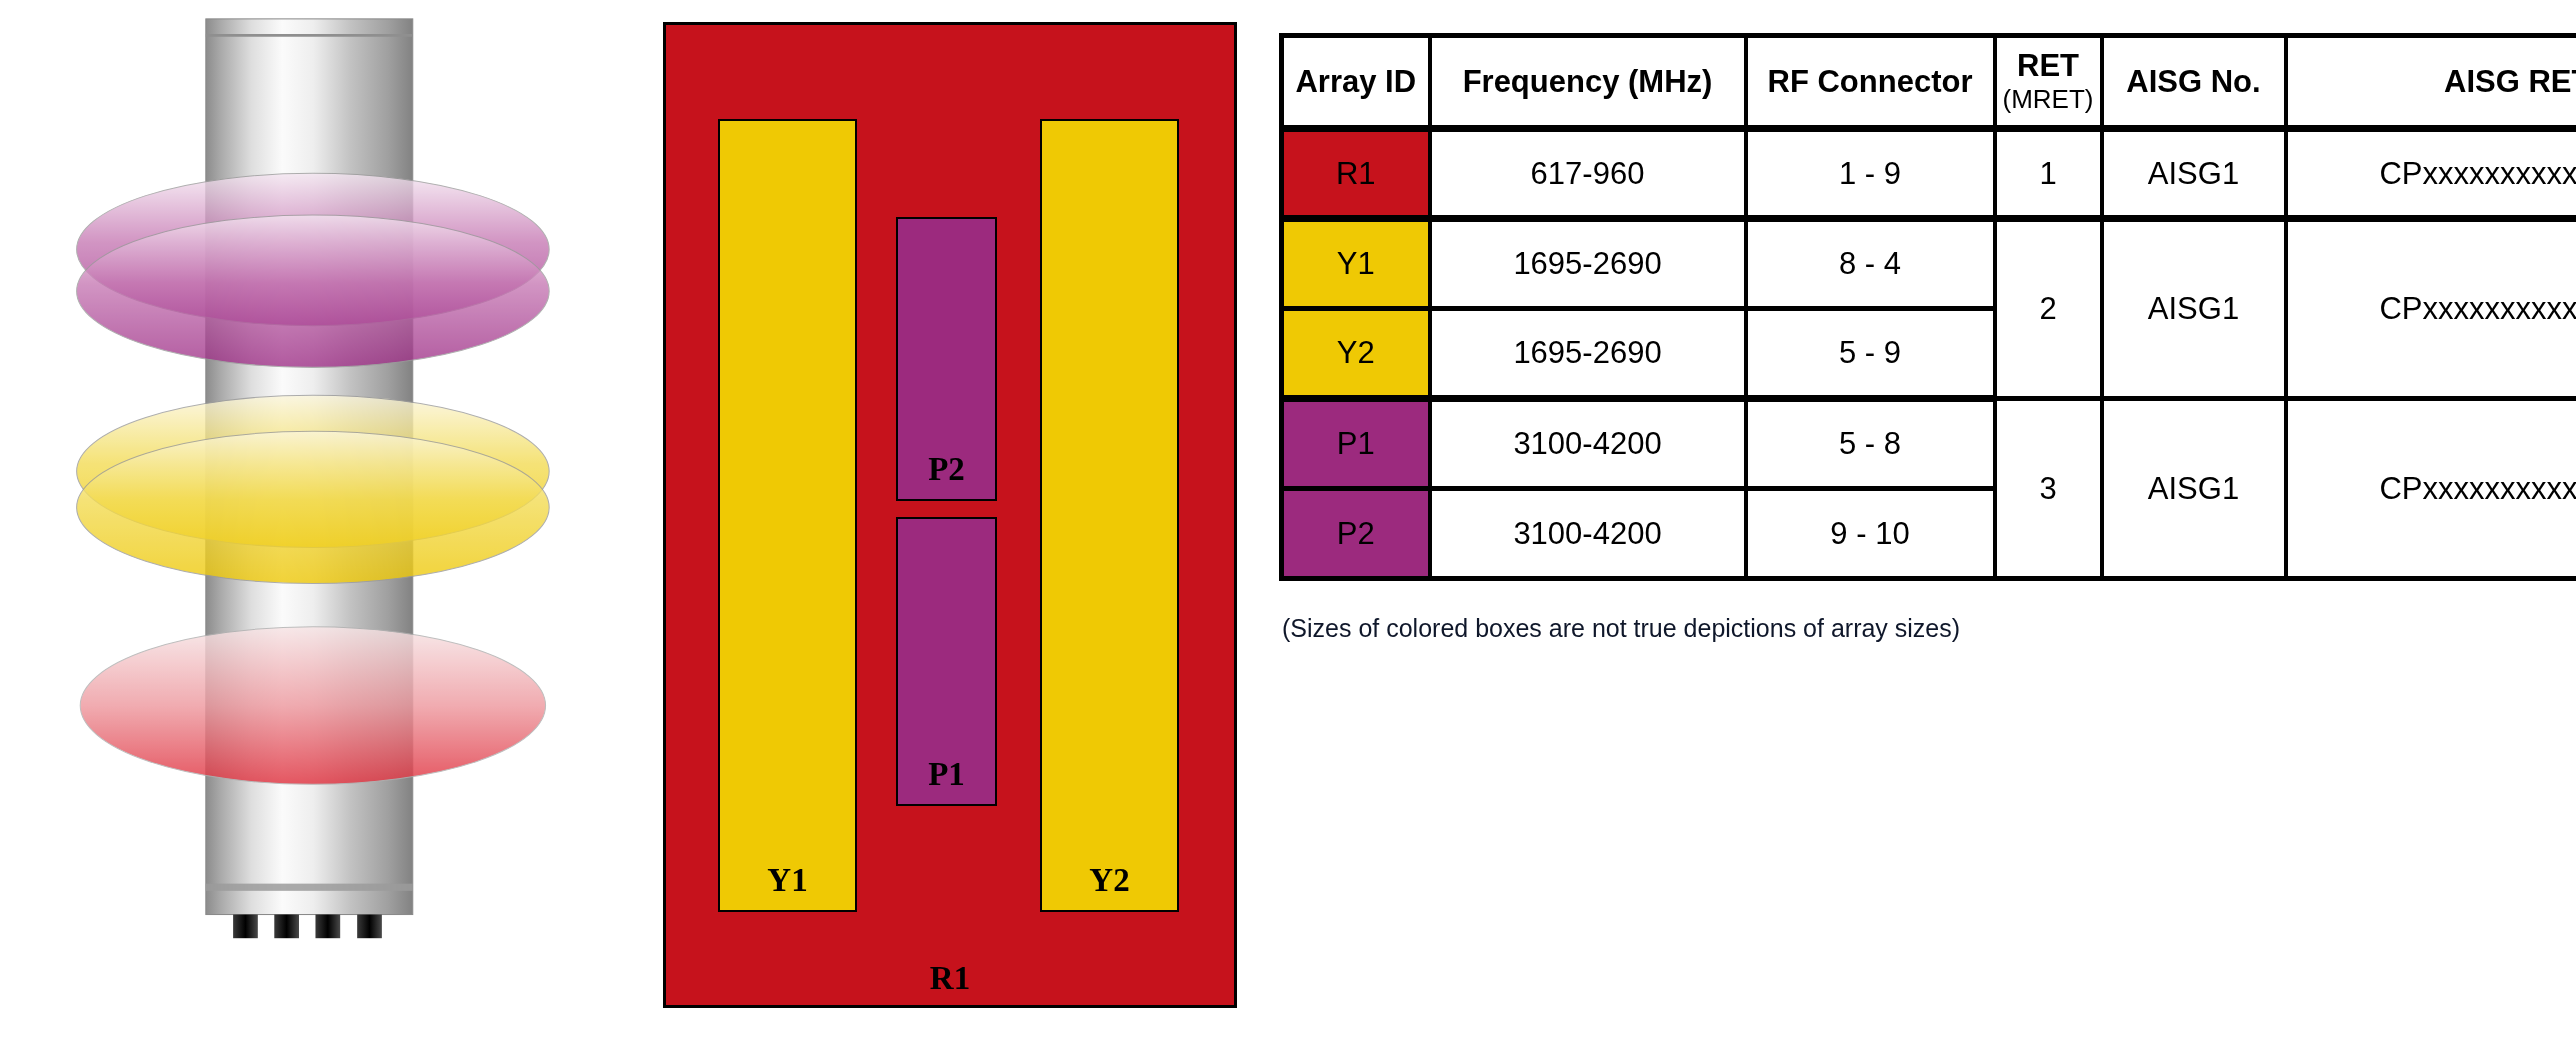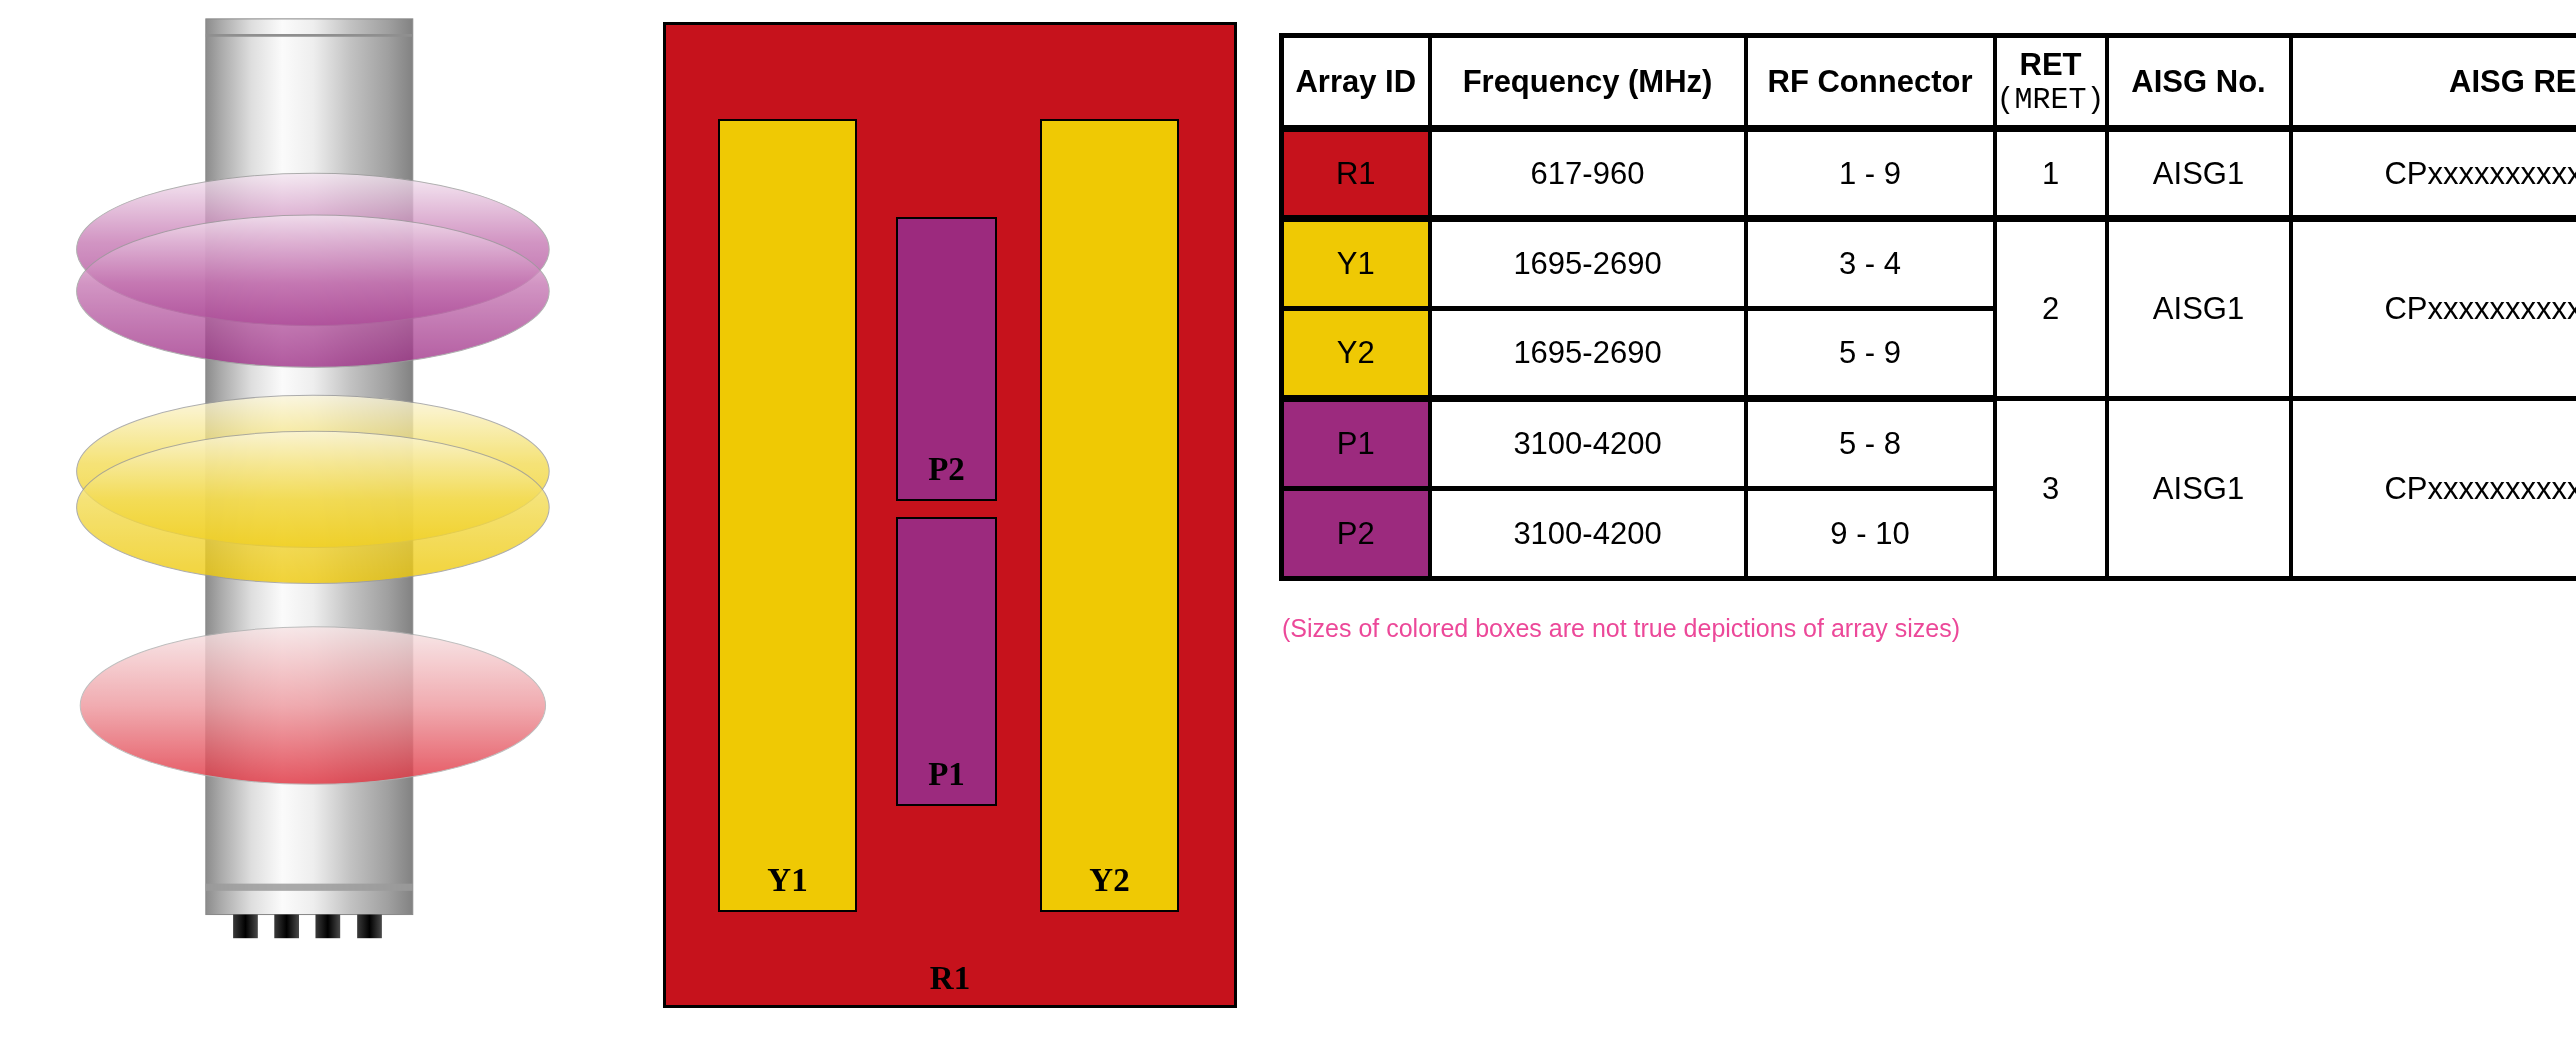--- a/index.html
+++ b/index.html
@@ -78,29 +78,29 @@
     overflow: hidden;
   }
   table.spec thead th {
     font-weight: 600;
     border-bottom-width: 7.2px;
     height: 87px;
   }
   table.spec tbody tr { height: 90px; }
   table.spec tr.group-end td { border-bottom-width: 7.2px; }
   .ret-head { display: flex; flex-direction: column; align-items: center; justify-content: center; gap: 0; }
-  .ret-sub { font-size: 30px; font-weight: 400; font-family: Liberation Mono, monospace; }
+  .ret-sub { font-size: 26px; font-weight: 400; }
 
   
   .footnote {
     position: absolute;
     left: 1282px;
     top: 614px;
     font-size: 25px;
-    color: #ec4899;
+    color: #0f172a;
   }
 </style>
 </head>
 <body>
 
 <div class="page">
 
   <svg class="antenna" viewBox="0 0 950 1820" xmlns="http://www.w3.org/2000/svg">
     <defs>
       <linearGradient id="cylGrad" x1="0" y1="0" x2="1" y2="0">
@@ -205,21 +205,21 @@
           <td style="background-color: rgb(198, 18, 28);">R1</td>
           <td>617-960</td>
           <td>1 - 9</td>
           <td>1</td>
           <td>AISG1</td>
           <td>CPxxxxxxxxxxxxxxMM.1</td>
         </tr>
         <tr>
           <td style="background-color: rgb(239, 201, 4);">Y1</td>
           <td>1695-2690</td>
-          <td>3 - 4</td>
+          <td>8 - 4</td>
           <td rowspan="2">2</td>
           <td rowspan="2">AISG1</td>
           <td rowspan="2">CPxxxxxxxxxxxxxxMM.2</td>
         </tr>
         <tr class="group-end">
           <td style="background-color: rgb(239, 201, 4);">Y2</td>
           <td>1695-2690</td>
           <td>5 - 9</td>
         </tr>
         <tr>

